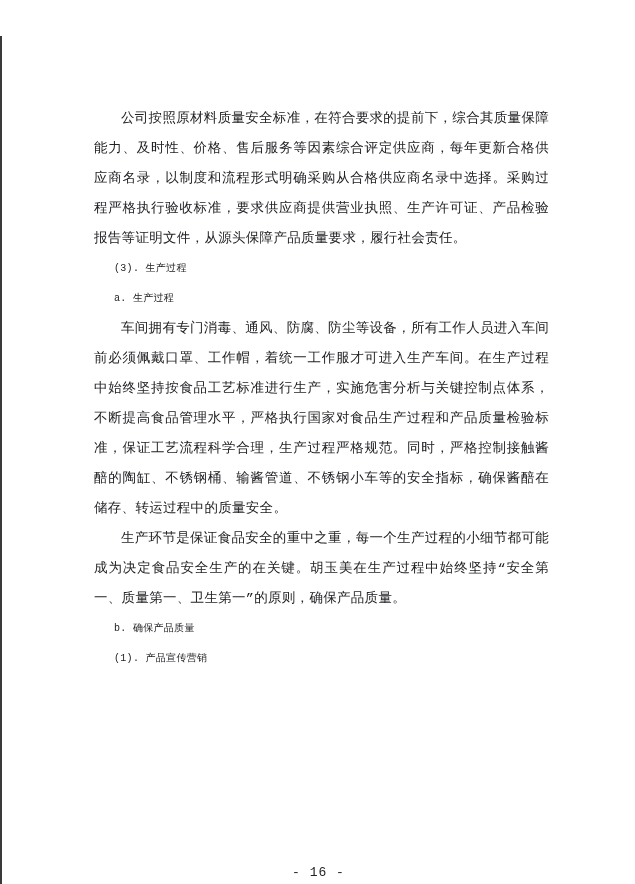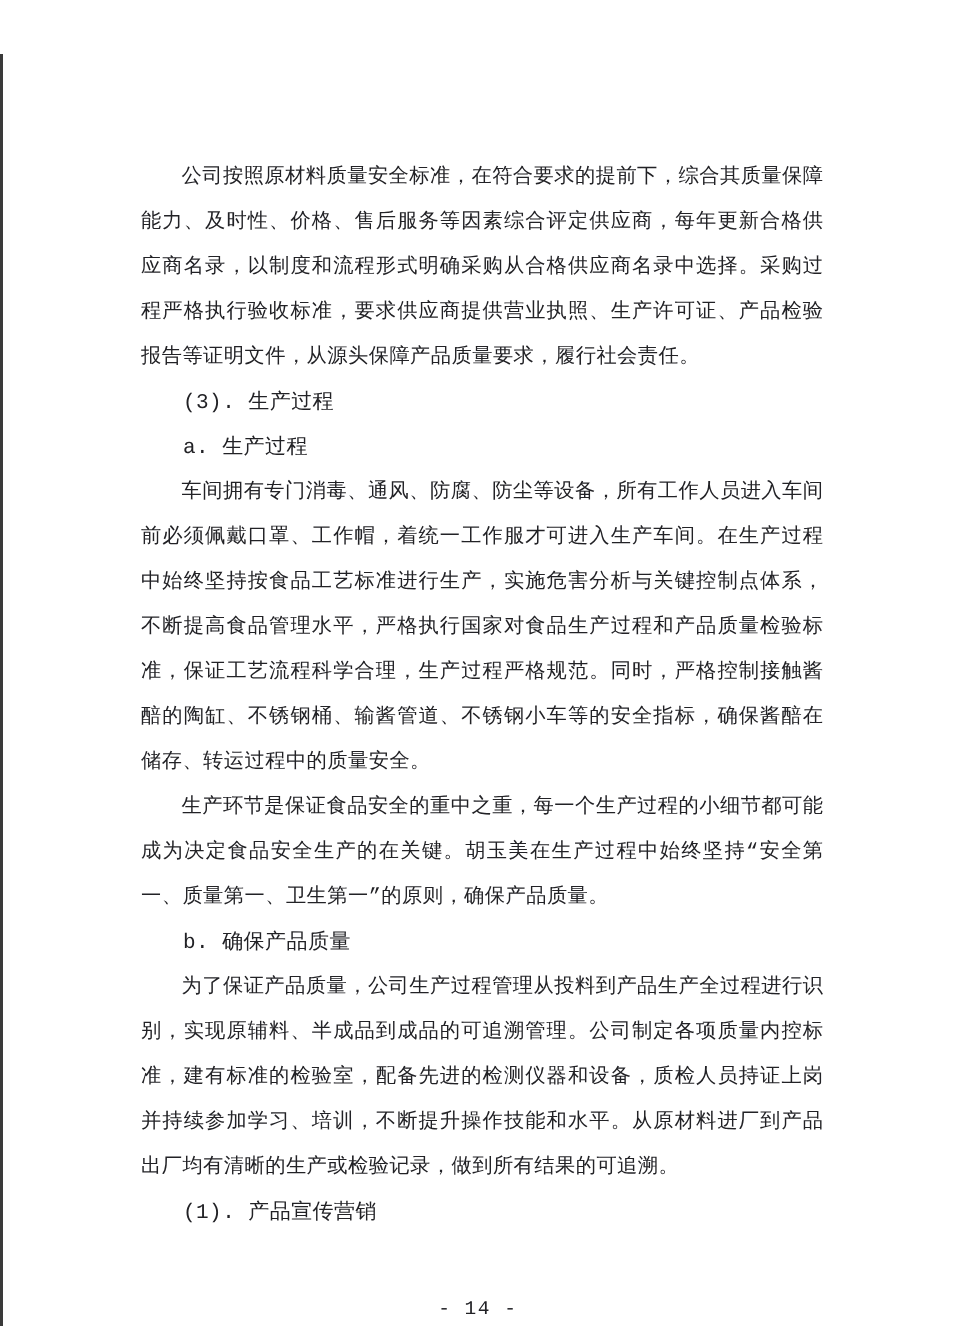--- a/index.html
+++ b/index.html
@@ -30,21 +30,21 @@
     margin: 0;
     font-size: 13.5px;
     line-height: 30px;
     text-align: justify;
     text-justify: inter-ideograph;
     text-indent: 2em;
     letter-spacing: 0.3px;
   }
   .list-line {
     margin: 0;
-    font-size: 14px;
+    font-size: 10px;
     line-height: 30px;
     text-indent: 2em;
     letter-spacing: 0.3px;
   }
   .section-heading {
     margin: 0;
     font-size: 17px;
     line-height: 30px;
     font-weight: bold;
     letter-spacing: 0.3px;
@@ -65,17 +65,16 @@
 <body>
 
 <div class="page">
   <div class="content">
     <p class="para">公司按照原材料质量安全标准，在符合要求的提前下，综合其质量保障能力、及时性、价格、售后服务等因素综合评定供应商，每年更新合格供应商名录，以制度和流程形式明确采购从合格供应商名录中选择。采购过程严格执行验收标准，要求供应商提供营业执照、生产许可证、产品检验报告等证明文件，从源头保障产品质量要求，履行社会责任。</p>
     <p class="list-line">(3). 生产过程</p>
     <p class="list-line">a. 生产过程</p>
     <p class="para">车间拥有专门消毒、通风、防腐、防尘等设备，所有工作人员进入车间前必须佩戴口罩、工作帽，着统一工作服才可进入生产车间。在生产过程中始终坚持按食品工艺标准进行生产，实施危害分析与关键控制点体系，不断提高食品管理水平，严格执行国家对食品生产过程和产品质量检验标准，保证工艺流程科学合理，生产过程严格规范。同时，严格控制接触酱醅的陶缸、不锈钢桶、输酱管道、不锈钢小车等的安全指标，确保酱醅在储存、转运过程中的质量安全。</p>
     <p class="para">生产环节是保证食品安全的重中之重，每一个生产过程的小细节都可能成为决定食品安全生产的在关键。胡玉美在生产过程中始终坚持“安全第一、质量第一、卫生第一”的原则，确保产品质量。</p>
     <p class="list-line">b. 确保产品质量</p>
-    <p class="para">为了保证产品质量，公司生产过程管理从投料到产品生产全过程进行识别，实现原辅料、半成品到成品的可追溯管理。公司制定各项质量内控标准，建有标准的检验室，配备先进的检测仪器和设备，质检人员持证上岗并持续参加学习、培训，不断提升操作技能和水平。从原材料进厂到产品出厂均有清晰的生产或检验记录，做到所有结果的可追溯。</p>
     <p class="list-line">(1). 产品宣传营销</p>
   </div>
-  <div class="page-footer">- 14 -</div>
+  <div class="page-footer">- 16 -</div>
 </div>
 
 </body></html>

